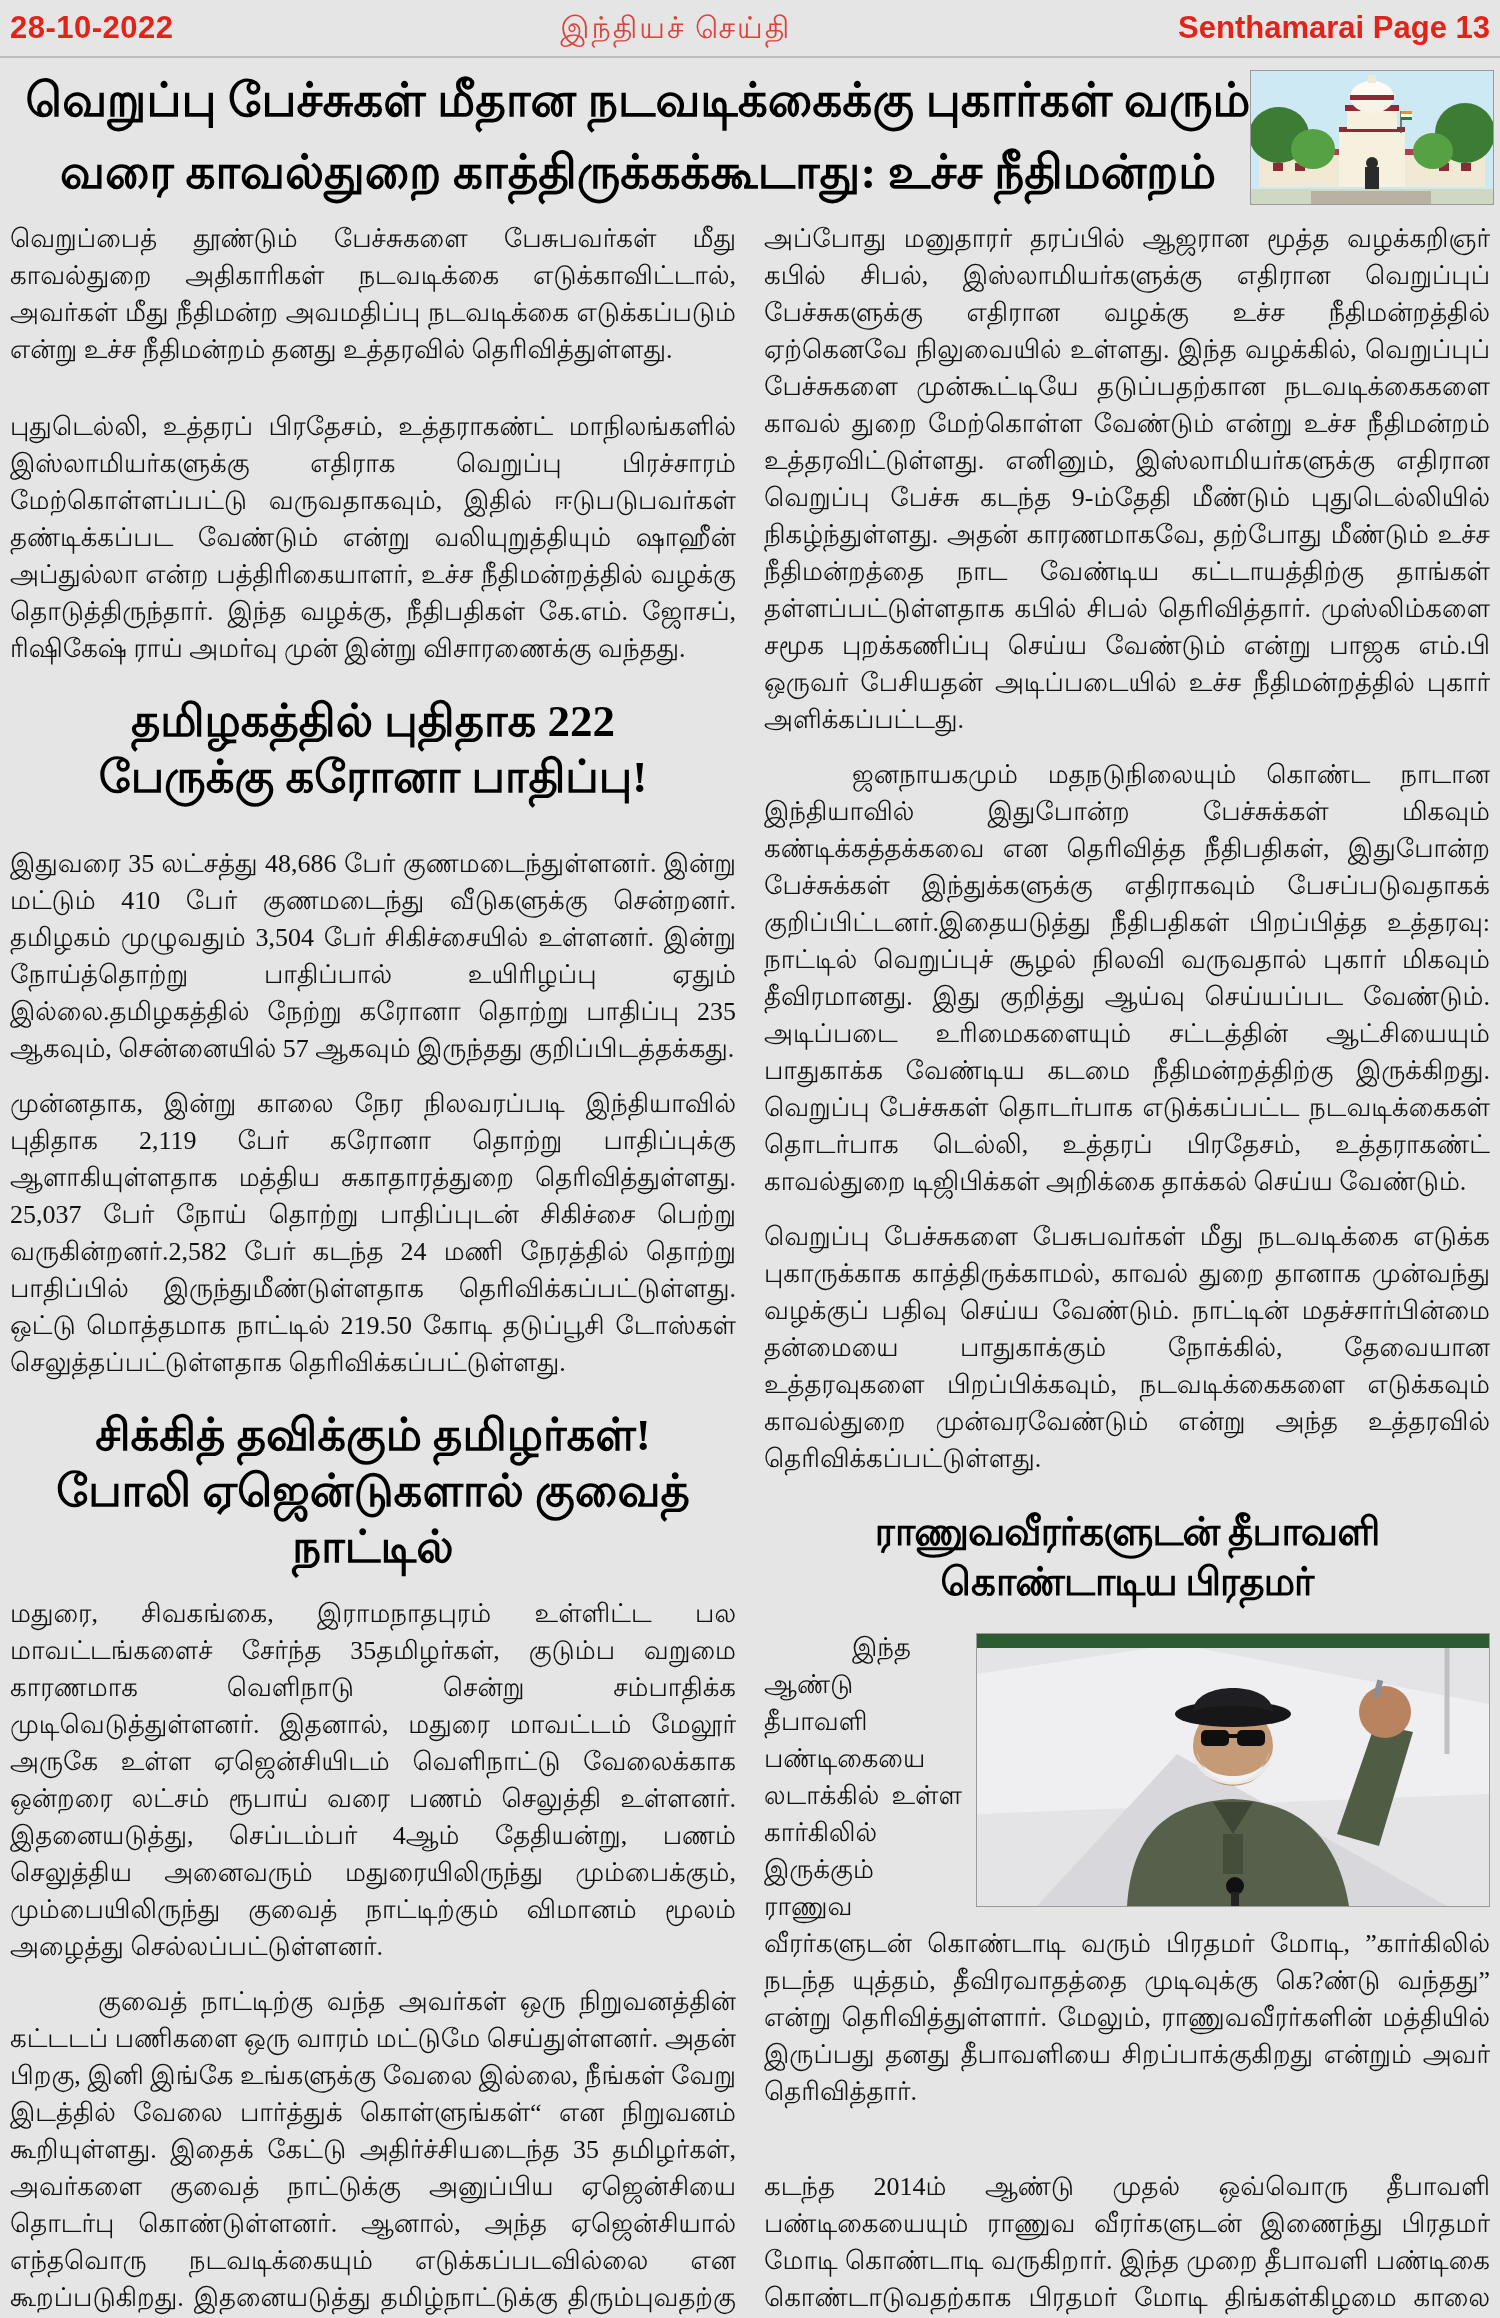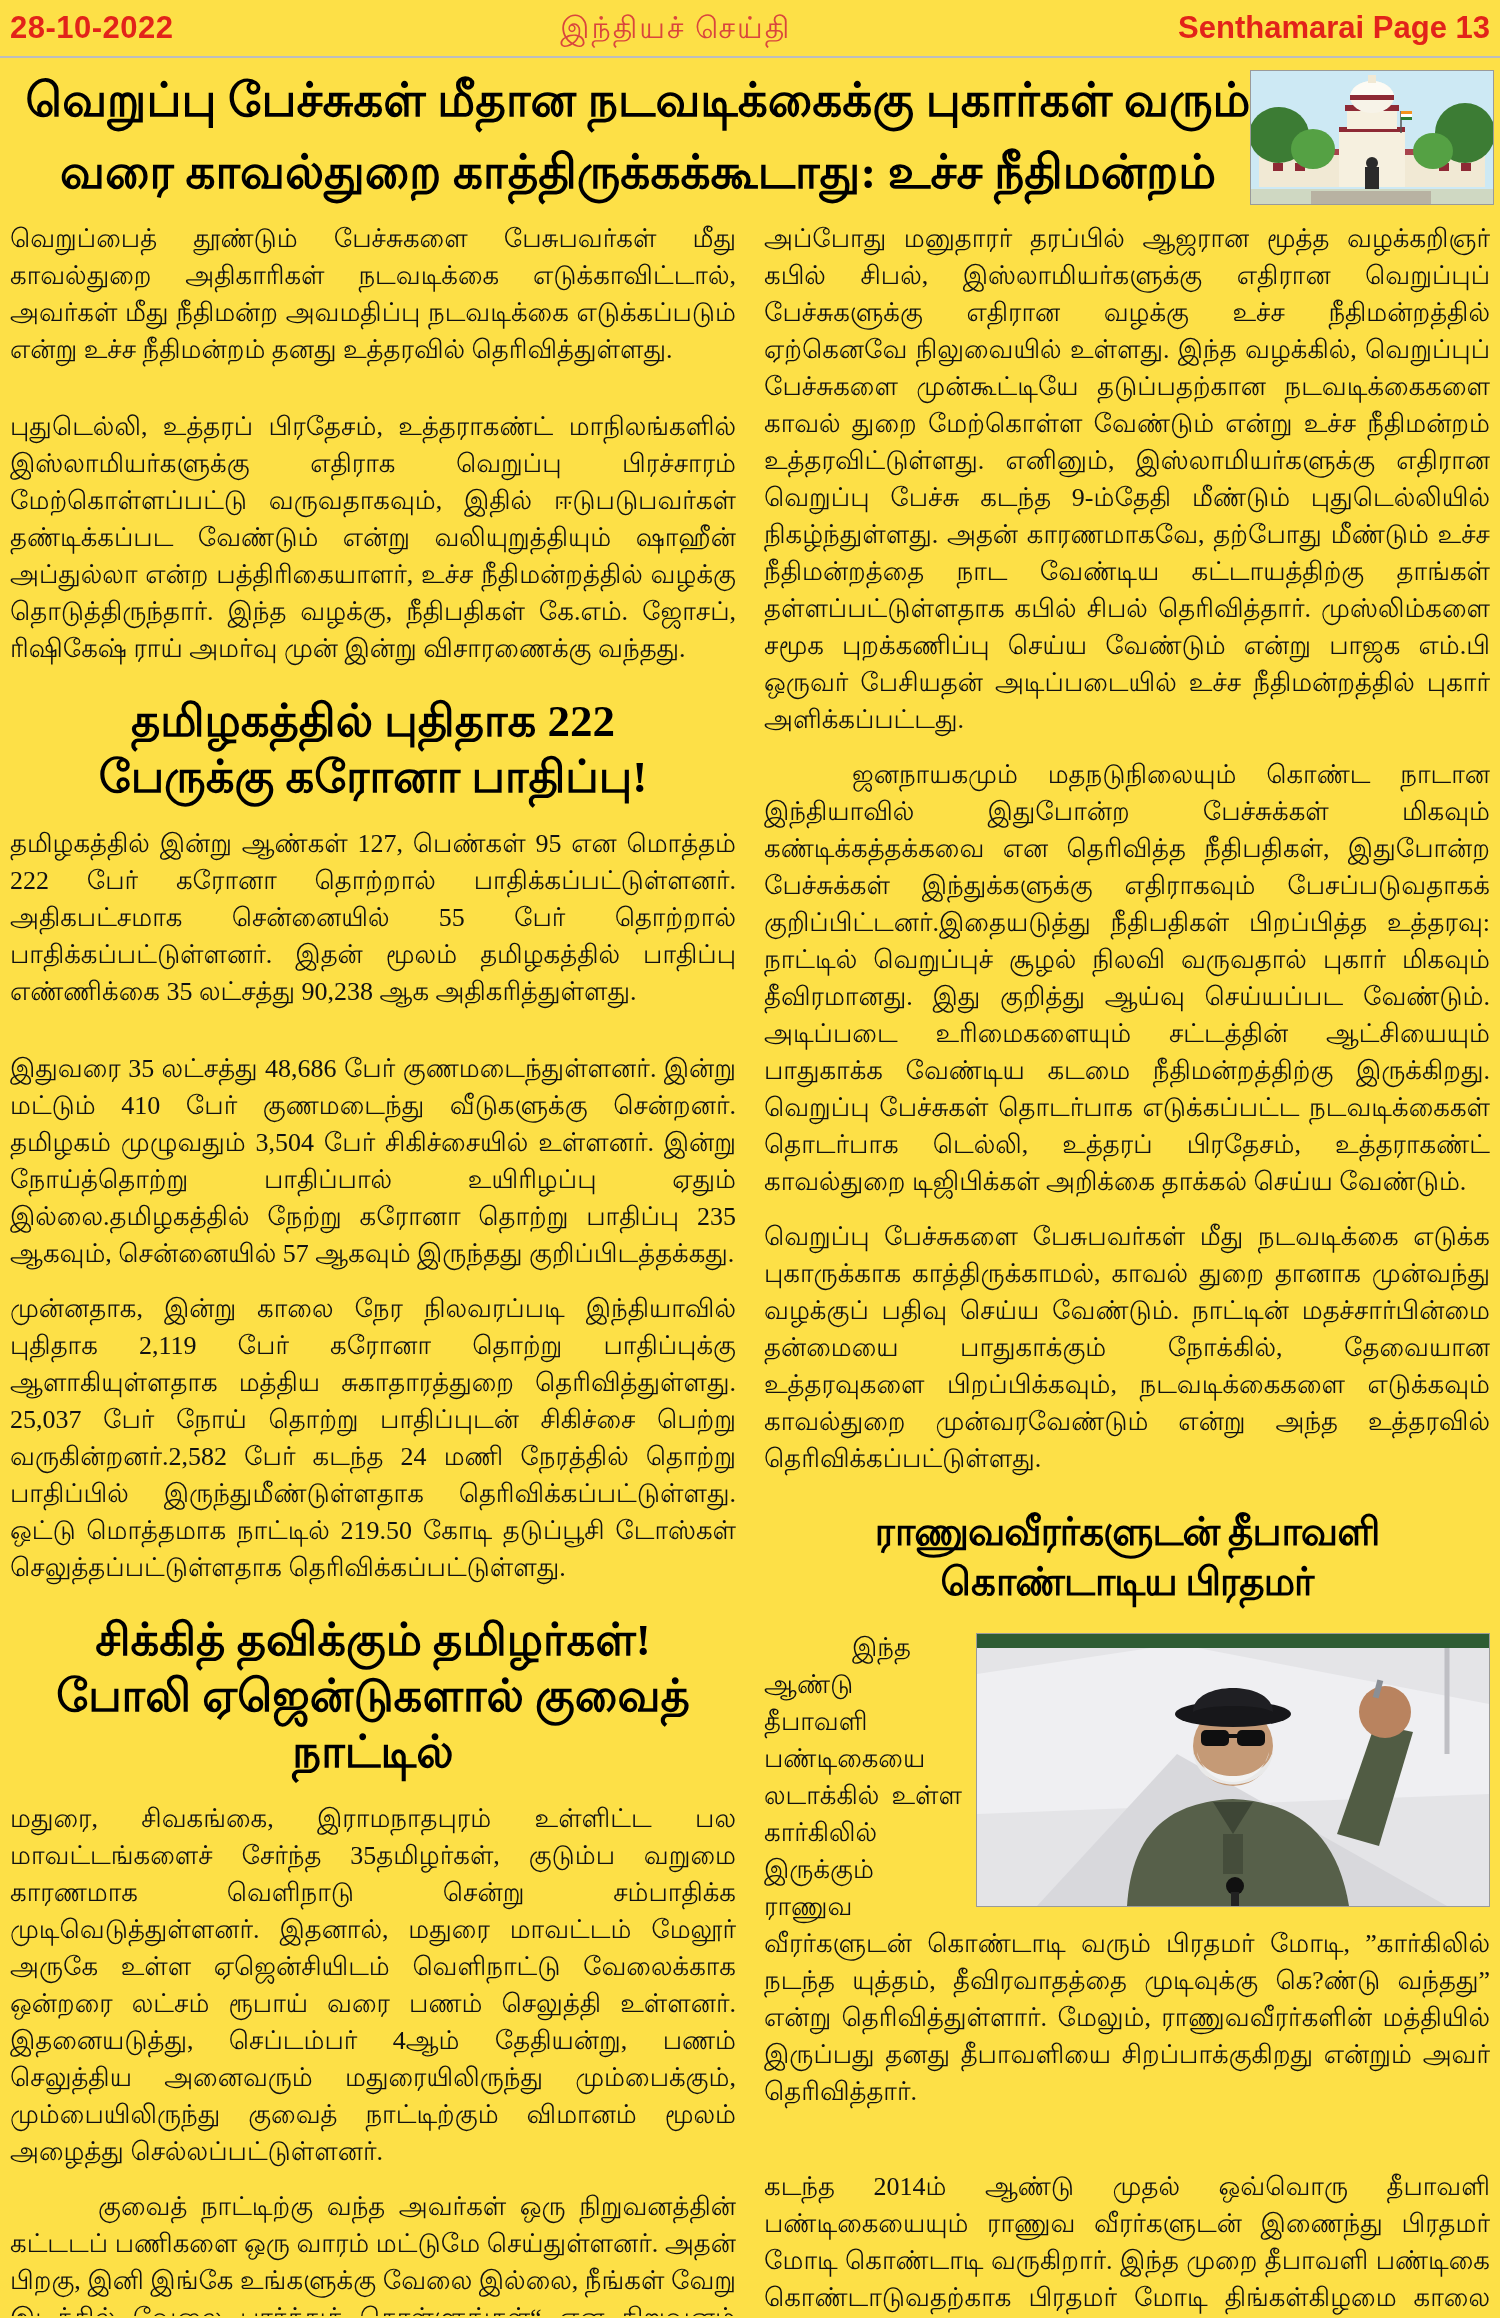--- a/index.html
+++ b/index.html
@@ -1,18 +1,18 @@
 <!DOCTYPE html>
 <html><head>
 <meta charset="utf-8">
 <style>
   html,body{margin:0;padding:0;background:#888;}
   .page{
     position:relative;width:1500px;height:2318px;margin:0 auto;
-    background:#fde047;color:#111;overflow:hidden;
+    background:#e5e5e5;color:#111;overflow:hidden;
     font-family:"Liberation Serif","DejaVu Serif",serif;
   }
   
   .header{
     display:flex;justify-content:space-between;align-items:baseline;
     padding:10px 10px 6px 10px;border-bottom:2px solid #bdbdbd;height:40px;
   }
   .header .date{
     font-family:"Liberation Sans","DejaVu Sans",sans-serif;
     font-weight:bold;font-size:31px;color:#e2231a;letter-spacing:.5px;
@@ -112,21 +112,20 @@
   <div class="columns">
 
     <div class="col">
       <p class="para">வெறுப்பைத் தூண்டும் பேச்சுகளை பேசுபவர்கள் மீது காவல்துறை அதிகாரிகள் நடவடிக்கை எடுக்காவிட்டால், அவர்கள் மீது நீதிமன்ற அவமதிப்பு நடவடிக்கை எடுக்கப்படும் என்று உச்ச நீதிமன்றம் தனது உத்தரவில் தெரிவித்துள்ளது.</p>
       <p class="para gap-top">புதுடெல்லி, உத்தரப் பிரதேசம், உத்தராகண்ட் மாநிலங்களில் இஸ்லாமியர்களுக்கு எதிராக வெறுப்பு பிரச்சாரம் மேற்கொள்ளப்பட்டு வருவதாகவும், இதில் ஈடுபடுபவர்கள் தண்டிக்கப்பட வேண்டும் என்று வலியுறுத்தியும் ஷாஹீன் அப்துல்லா என்ற பத்திரிகையாளர், உச்ச நீதிமன்றத்தில் வழக்கு தொடுத்திருந்தார். இந்த வழக்கு, நீதிபதிகள் கே.எம். ஜோசப், ரிஷிகேஷ் ராய் அமர்வு முன் இன்று விசாரணைக்கு வந்தது.</p>
 
       <h2 class="subhead">
         <div>தமிழகத்தில் புதிதாக 222</div>
         <div>பேருக்கு கரோனா பாதிப்பு!</div>
       </h2>
-      <p class="para">தமிழகத்தில் இன்று ஆண்கள் 127, பெண்கள் 95 என மொத்தம் 222 பேர் கரோனா தொற்றால் பாதிக்கப்பட்டுள்ளனர். அதிகபட்சமாக சென்னையில் 55 பேர் தொற்றால் பாதிக்கப்பட்டுள்ளனர். இதன் மூலம் தமிழகத்தில் பாதிப்பு எண்ணிக்கை 35 லட்சத்து 90,238 ஆக அதிகரித்துள்ளது.</p>
       <p class="para gap-top">இதுவரை 35 லட்சத்து 48,686 பேர் குணமடைந்துள்ளனர். இன்று மட்டும் 410 பேர் குணமடைந்து வீடுகளுக்கு சென்றனர். தமிழகம் முழுவதும் 3,504 பேர் சிகிச்சையில் உள்ளனர். இன்று நோய்த்தொற்று பாதிப்பால் உயிரிழப்பு ஏதும் இல்லை.தமிழகத்தில் நேற்று கரோனா தொற்று பாதிப்பு 235 ஆகவும், சென்னையில் 57 ஆகவும் இருந்தது குறிப்பிடத்தக்கது.</p>
       <p class="para">முன்னதாக, இன்று காலை நேர நிலவரப்படி இந்தியாவில் புதிதாக 2,119 பேர் கரோனா தொற்று பாதிப்புக்கு ஆளாகியுள்ளதாக மத்திய சுகாதாரத்துறை தெரிவித்துள்ளது. 25,037 பேர் நோய் தொற்று பாதிப்புடன் சிகிச்சை பெற்று வருகின்றனர்.2,582 பேர் கடந்த 24 மணி நேரத்தில் தொற்று பாதிப்பில் இருந்துமீண்டுள்ளதாக தெரிவிக்கப்பட்டுள்ளது. ஒட்டு மொத்தமாக நாட்டில் 219.50 கோடி தடுப்பூசி டோஸ்கள் செலுத்தப்பட்டுள்ளதாக தெரிவிக்கப்பட்டுள்ளது.</p>
 
       <h2 class="subhead">
         <div>சிக்கித் தவிக்கும் தமிழர்கள்!</div>
         <div>போலி ஏஜென்டுகளால் குவைத் நாட்டில்</div>
       </h2>
       <p class="para">மதுரை, சிவகங்கை, இராமநாதபுரம் உள்ளிட்ட பல மாவட்டங்களைச் சேர்ந்த 35தமிழர்கள், குடும்ப வறுமை காரணமாக வெளிநாடு சென்று சம்பாதிக்க முடிவெடுத்துள்ளனர். இதனால், மதுரை மாவட்டம் மேலூர் அருகே உள்ள ஏஜென்சியிடம் வெளிநாட்டு வேலைக்காக ஒன்றரை லட்சம் ரூபாய் வரை பணம் செலுத்தி உள்ளனர். இதனையடுத்து, செப்டம்பர் 4ஆம் தேதியன்று, பணம் செலுத்திய அனைவரும் மதுரையிலிருந்து மும்பைக்கும், மும்பையிலிருந்து குவைத் நாட்டிற்கும் விமானம் மூலம் அழைத்து செல்லப்பட்டுள்ளனர்.</p>
       <p class="para indent">குவைத் நாட்டிற்கு வந்த அவர்கள் ஒரு நிறுவனத்தின் கட்டடப் பணிகளை ஒரு வாரம் மட்டுமே செய்துள்ளனர். அதன் பிறகு,  இனி இங்கே உங்களுக்கு வேலை இல்லை, நீங்கள் வேறு இடத்தில் வேலை பார்த்துக் கொள்ளுங்கள்“ என நிறுவனம் கூறியுள்ளது. இதைக் கேட்டு அதிர்ச்சியடைந்த 35 தமிழர்கள், அவர்களை குவைத் நாட்டுக்கு அனுப்பிய ஏஜென்சியை தொடர்பு கொண்டுள்ளனர். ஆனால், அந்த ஏஜென்சியால் எந்தவொரு நடவடிக்கையும் எடுக்கப்படவில்லை என கூறப்படுகிறது. இதனையடுத்து தமிழ்நாட்டுக்கு திரும்புவதற்கு அவர்களிடம் எவ்வித பணமும் இல்லாத நிலையில் 35தமிழர்களும் குவைத் நாட்டிலேயே சிக்கியுள்ளனர். அதன் பின்னர் ஒரே அறையில் அனைவரும் உள்ளதாகவும், பத்து நாட்களாக உணவு இல்லாமல் தவித்து வருவதாகவும், அவரவர் குடும்பத்தினரிடம் இந்த தகவலை கூறி கதறி அழுதுள்ளனர். இந்த செய்தியை வீடியோ மூலம் குடும்பத்தினரிடம் தெரியப்படுத்தியதை அடுத்து குவைத்தில் சிக்கிய தமிழர்களை மீட்கும்படி மதுரை மாவட்ட ஆட்சியரிடம் அவரவர் குடும்பத்தினர் கண்ணீர் மல்க மனு அளித்தனர்.</p>
 

